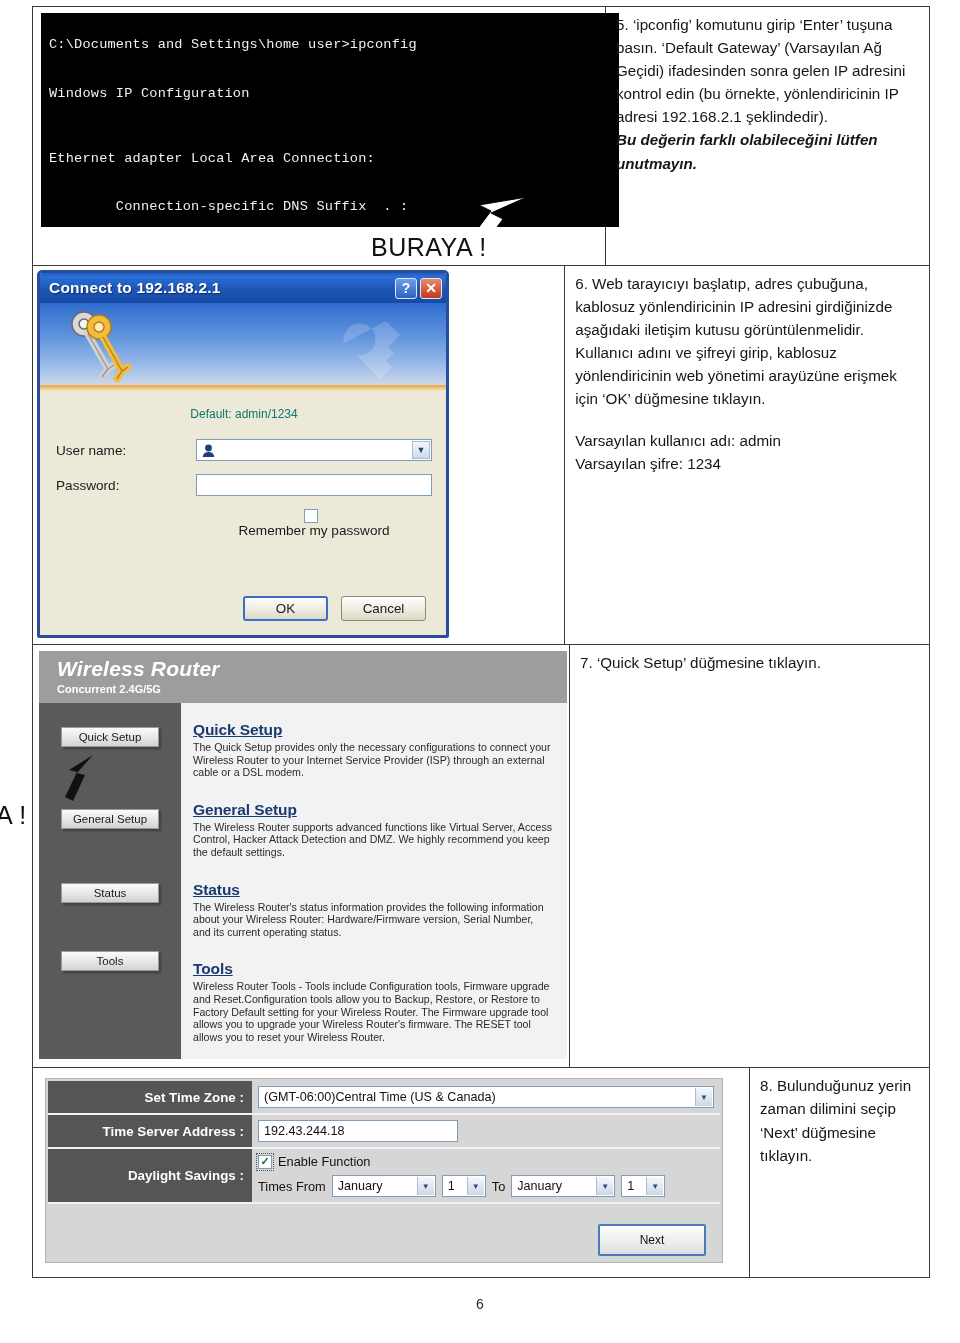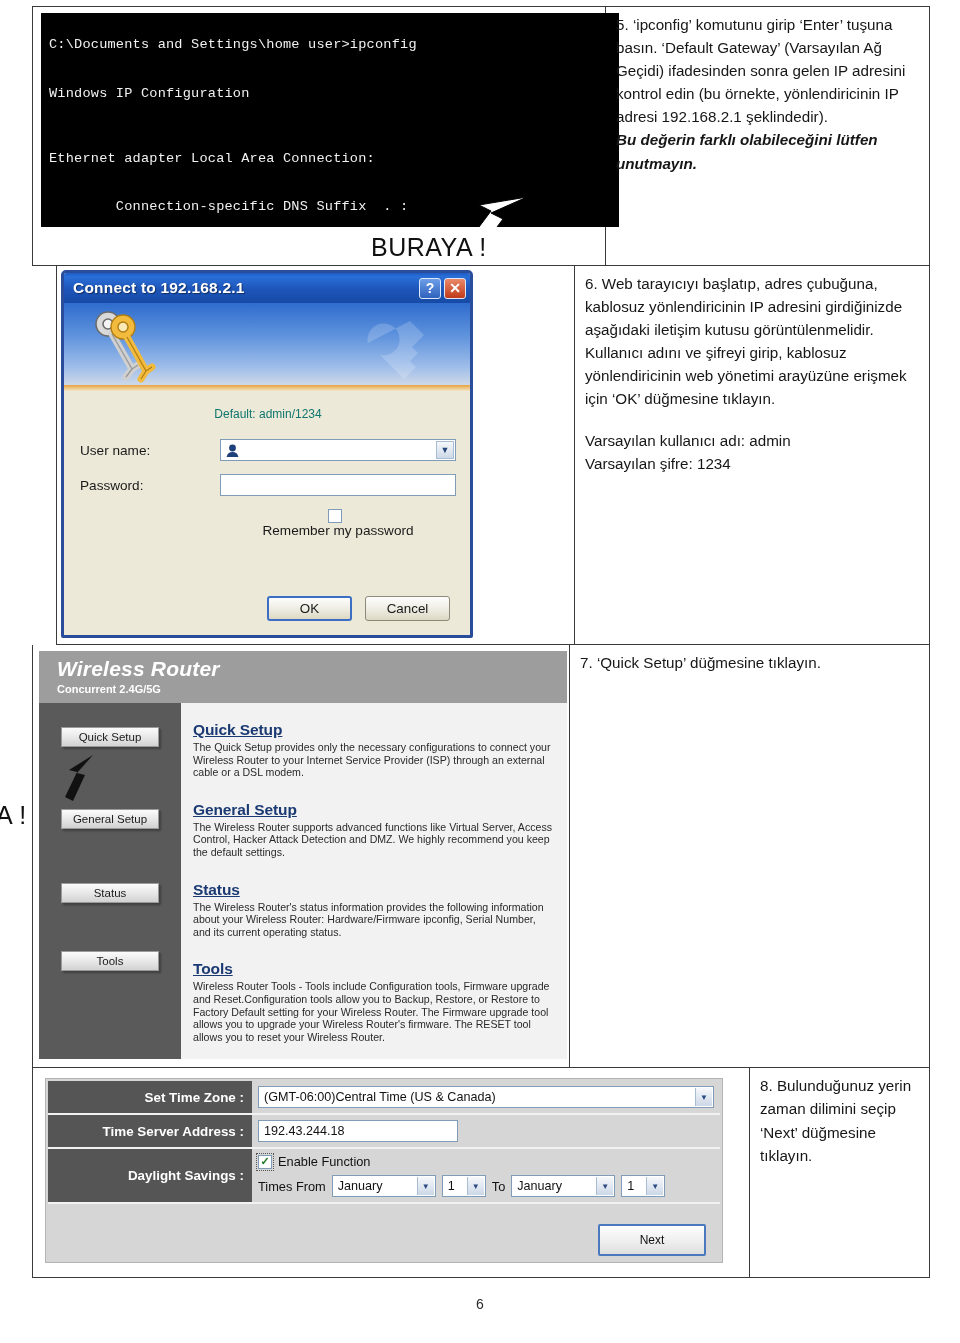--- a/index.html
+++ b/index.html
@@ -14,21 +14,21 @@
   
   .doc-table { position: absolute; left: 32px; top: 6px; width: 898px; }
   .row { display: flex; }
   .cell { border: 1px solid #3a3a3a; position: relative; }
   .cell + .cell { border-left: none; }
   .row + .row .cell { border-top: none; }
 
   
   .c-left  { width: 574px; }
   .c-right { width: 324px; }
-  .c-left2 { width: 570px; margin-left: 24px; }
+  .c-left2 { width: 570px; }
   .c-right2{ width: 390px; }
   .c-left3 { width: 538px; }
   .c-right3{ width: 360px; }
   .c-left4 { width: 718px; }
   .c-right4{ width: 180px; }
 
   
   .instr {
     padding: 6px 8px 8px 10px;
     font-size: 15.2px;
@@ -400,21 +400,21 @@
                 <div class="sec">
                   <h3>Quick Setup</h3>
                   <p>The Quick Setup provides only the necessary configurations to connect your Wireless Router to your Internet Service Provider (ISP) through an external cable or a DSL modem.</p>
                 </div>
                 <div class="sec">
                   <h3>General Setup</h3>
                   <p>The Wireless Router supports advanced functions like Virtual Server, Access Control, Hacker Attack Detection and DMZ. We highly recommend you keep the default settings.</p>
                 </div>
                 <div class="sec">
                   <h3>Status</h3>
-                  <p>The Wireless Router's status information provides the following information about your Wireless Router: Hardware/Firmware ipconfig, Serial Number, and its current operating status.</p>
+                  <p>The Wireless Router's status information provides the following information about your Wireless Router: Hardware/Firmware version, Serial Number, and its current operating status.</p>
                 </div>
                 <div class="sec">
                   <h3>Tools</h3>
                   <p>Wireless Router Tools - Tools include Configuration tools, Firmware upgrade and Reset.Configuration tools allow you to Backup, Restore, or Restore to Factory Default setting for your Wireless Router. The Firmware upgrade tool allows you to upgrade your Wireless Router's firmware. The RESET tool allows you to reset your Wireless Router.</p>
                 </div>
               </div>
             </div>
           </div>
         </div>
       </div>

